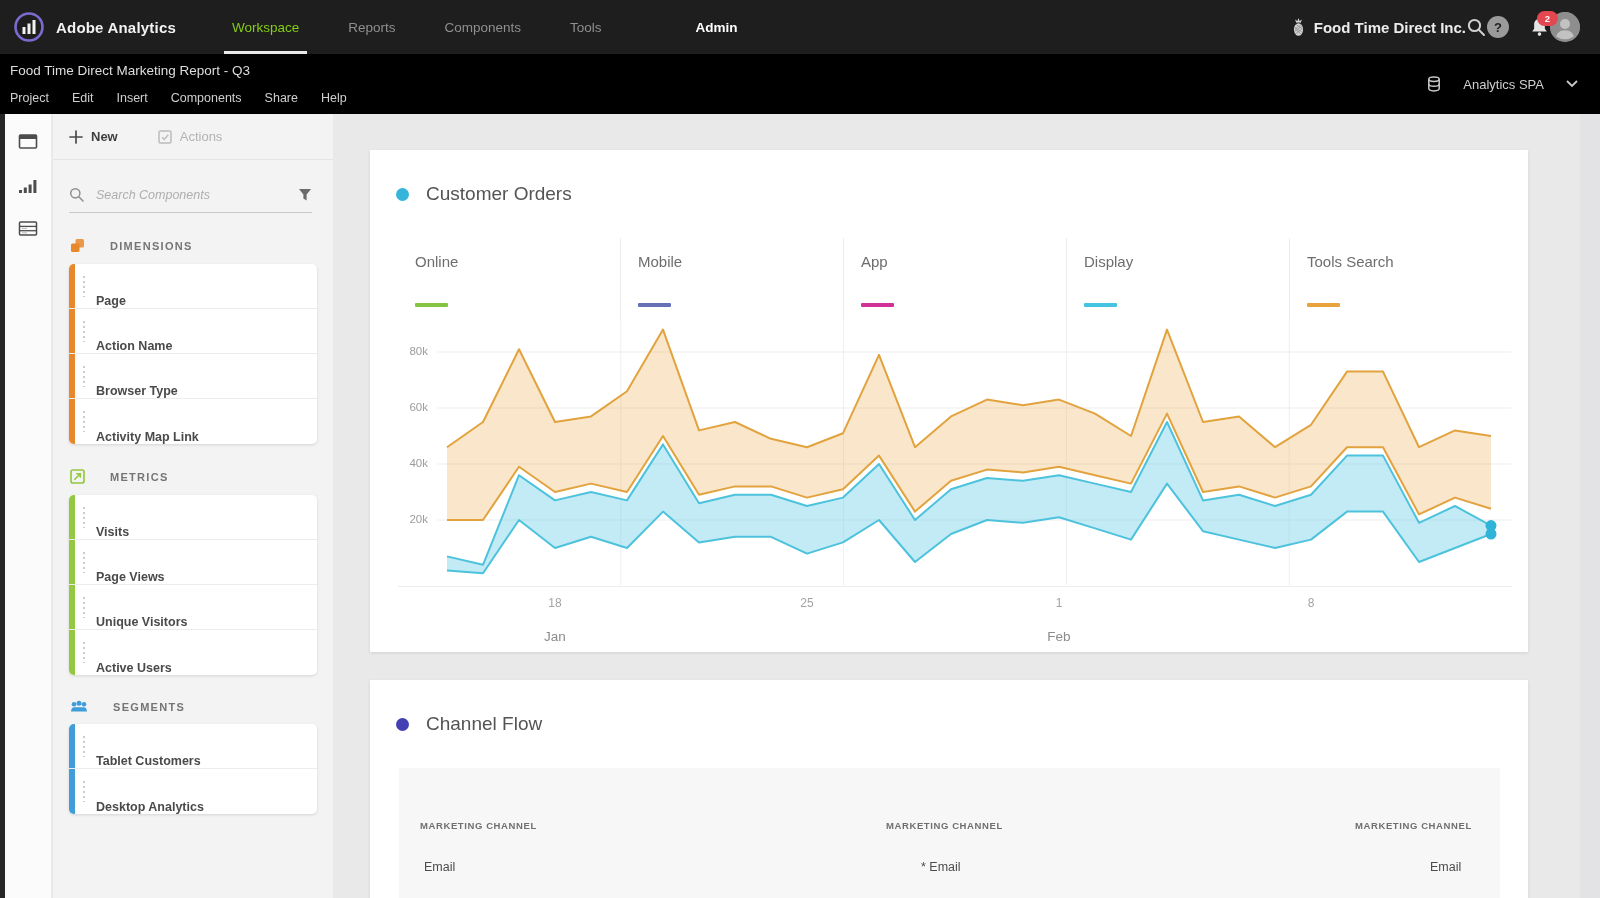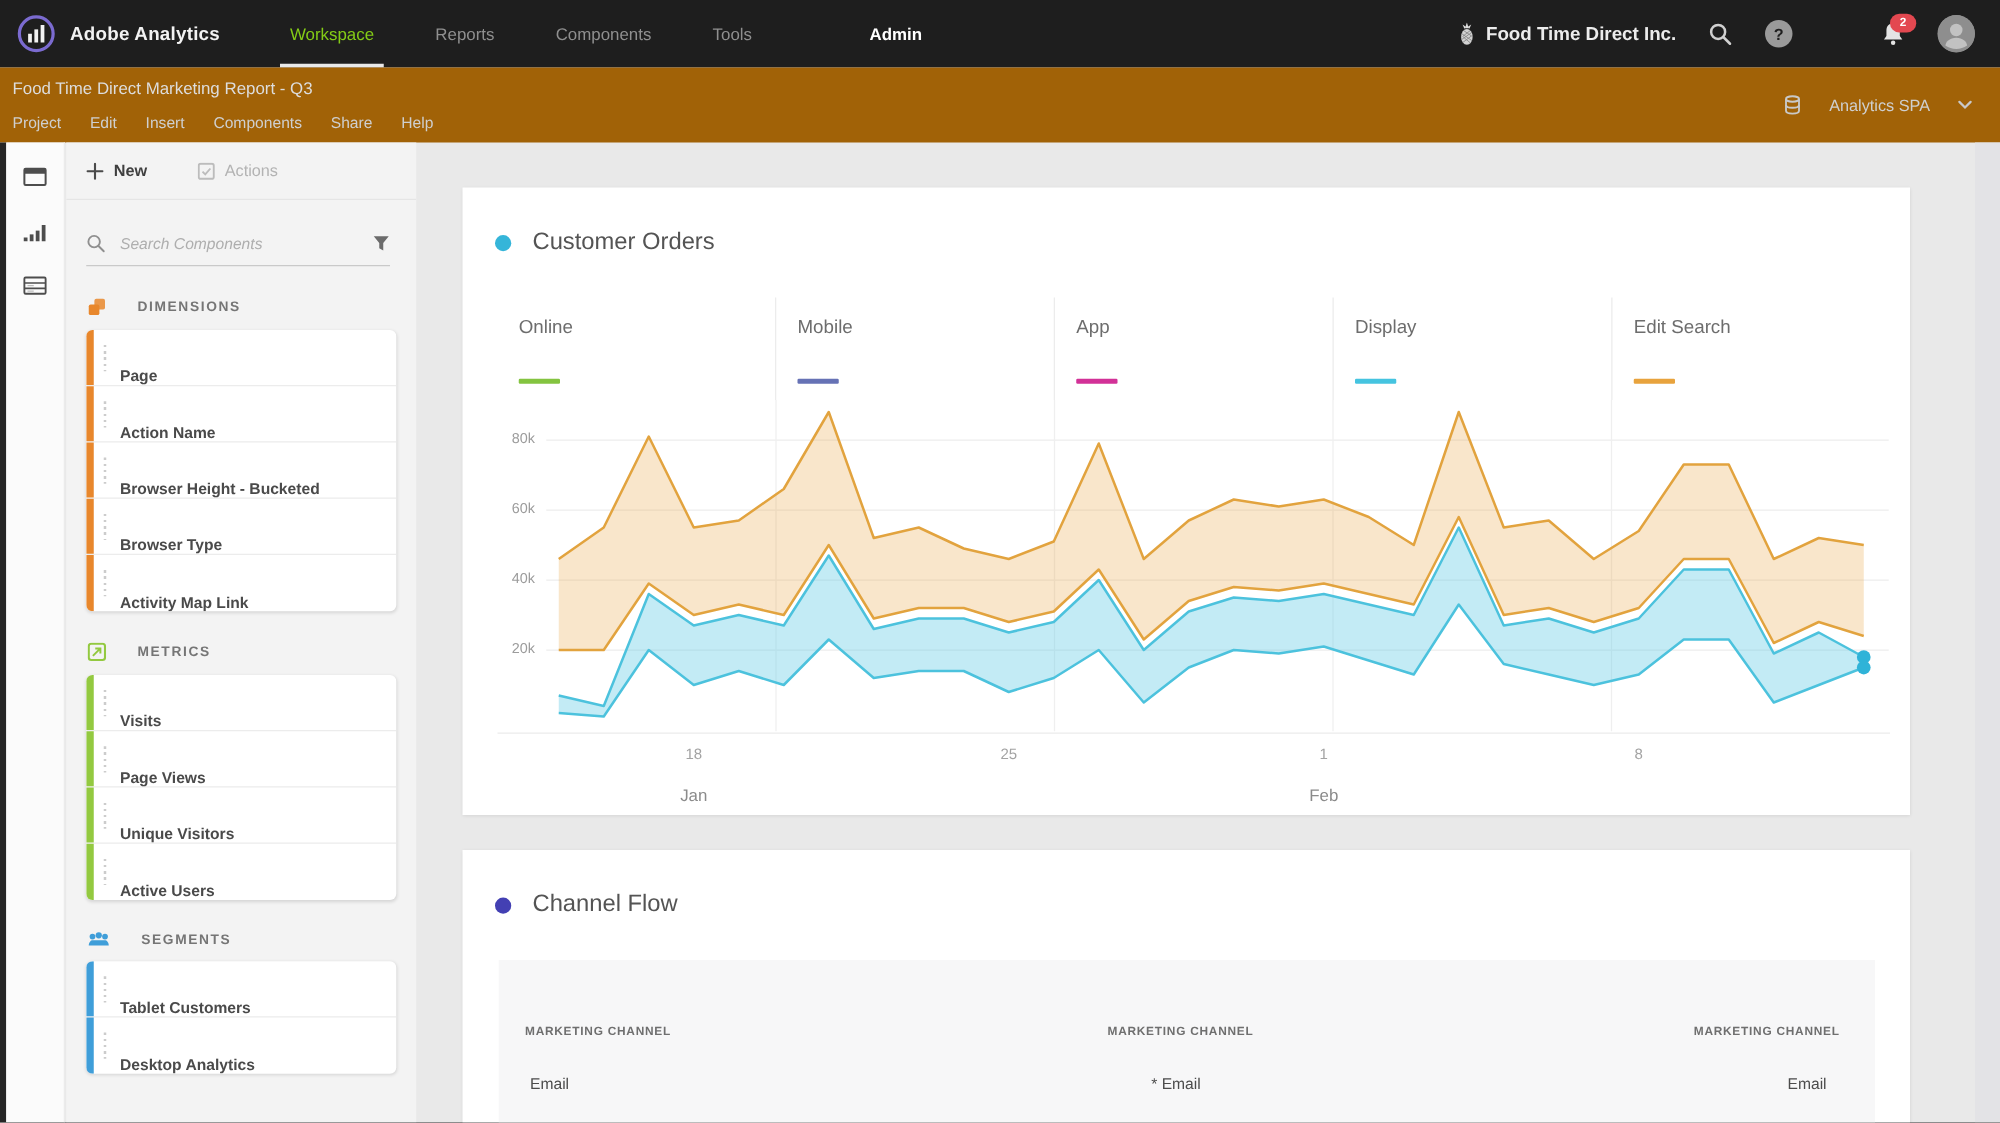--- a/index.html
+++ b/index.html
@@ -8,34 +8,34 @@
 
   
   .topnav{position:absolute;left:0;top:0;width:1600px;height:54px;background:#1e1e1e;display:flex;align-items:center;}
   .brand{display:flex;align-items:center;gap:11px;padding-left:13px;}
   .brand-label{color:#f2f2f2;font-size:15px;font-weight:700;letter-spacing:.2px;}
   .topnav-menu{display:flex;gap:49px;margin-left:56px;height:100%;align-items:center;}
   .nav-item{color:#8f8f8f;font-size:13.5px;height:100%;display:flex;align-items:center;position:relative;cursor:pointer;}
   .nav-item.active{color:#84cc16;}
   .nav-item.active::after{content:"";position:absolute;left:-8px;right:-8px;bottom:0;height:3px;background:#e9e9e9;}
   .nav-item.emph{color:#fff;font-weight:700;margin-left:45px;}
-  .topnav-right{margin-left:auto;display:flex;align-items:center;gap:25px;padding-right:20px;}
+  .topnav-right{margin-left:auto;display:flex;align-items:center;padding-right:20px;}
   .company{display:flex;align-items:center;gap:8px;color:#ececec;font-size:15px;font-weight:700;}
   .tn-icon{display:flex;align-items:center;justify-content:center;cursor:pointer;}
   .help-circle{width:22px;height:22px;border-radius:50%;background:#9a9a9a;color:#1f1f1f;font-size:13px;font-weight:700;
                display:flex;align-items:center;justify-content:center;}
   .grid-icon{display:grid;grid-template-columns:repeat(3,5px);grid-template-rows:repeat(3,5px);gap:2.5px;}
   .grid-icon i{background:#dcdcdc;border-radius:1px;}
   .bell-wrap{position:relative;}
   .badge{position:absolute;top:-6px;right:-8px;min-width:15px;height:15px;border-radius:8px;background:#e34850;color:#fff;
          font-size:9.5px;font-weight:700;display:flex;align-items:center;justify-content:center;padding:0 3px;}
   .avatar{width:30px;height:30px;border-radius:50%;overflow:hidden;background:#8e8e8e;}
 
   
-  .subnav{position:absolute;left:0;top:54px;width:1600px;height:60px;background:#a16207;}
+  .subnav{position:absolute;left:0;top:54px;width:1600px;height:60px;background:#000000;}
   .report-title{position:absolute;left:10px;top:9px;font-size:13.5px;color:#dddddd;}
   .subnav-menu{position:absolute;left:10px;bottom:9px;display:flex;gap:23px;}
   .subnav-menu .m-item{font-size:12.5px;color:#cfcfcf;cursor:pointer;}
   .suite{position:absolute;right:22px;top:50%;transform:translateY(-50%);display:flex;align-items:center;gap:22px;cursor:pointer;}
   .suite-label{font-size:13px;color:#cfcfcf;}
 
   
   .left-edge{position:absolute;left:0;top:114px;width:5px;height:784px;background:#262626;}
   .rail{position:absolute;left:5px;top:114px;width:47px;height:784px;background:#fbfbfb;border-right:1px solid #ebebeb;
         display:flex;flex-direction:column;align-items:center;padding-top:18px;gap:26px;box-sizing:border-box;}
@@ -286,25 +286,20 @@
               <span>Page</span>
             </div>
             <div class="sb-item">
               <span class="bar" style="background: rgb(232, 135, 44);"></span>
               <span class="drag"></span>
               <span>Action Name</span>
             </div>
             <div class="sb-item">
               <span class="bar" style="background: rgb(232, 135, 44);"></span>
               <span class="drag"></span>
-              <span>Browser Height - Bucketed</span>
-            </div>
-            <div class="sb-item">
-              <span class="bar" style="background: rgb(232, 135, 44);"></span>
-              <span class="drag"></span>
               <span>Browser Type</span>
             </div>
             <div class="sb-item">
               <span class="bar" style="background: rgb(232, 135, 44);"></span>
               <span class="drag"></span>
               <span>Activity Map Link</span>
             </div>
           </div>
         </div>
         <div class="sb-section">
@@ -386,21 +381,21 @@
         </div>
         <div class="legend-cell">
           <div class="legend-label">App</div>
           <div class="legend-bar" style="background: rgb(210, 49, 151);"></div>
         </div>
         <div class="legend-cell">
           <div class="legend-label">Display</div>
           <div class="legend-bar" style="background: rgb(69, 196, 224);"></div>
         </div>
         <div class="legend-cell">
-          <div class="legend-label">Edit Search</div>
+          <div class="legend-label">Tools Search</div>
           <div class="legend-bar" style="background: rgb(232, 163, 61);"></div>
         </div>
       </div>
     <svg id="orders-chart" width="1080" height="265">
         <line x1="0" y1="200" x2="1074" y2="200" stroke="#ededed" stroke-width="1"></line>
         <line x1="0" y1="144" x2="1074" y2="144" stroke="#ededed" stroke-width="1"></line>
         <line x1="0" y1="88" x2="1074" y2="88" stroke="#ededed" stroke-width="1"></line>
         <line x1="0" y1="32" x2="1074" y2="32" stroke="#ededed" stroke-width="1"></line>
         <line x1="183.8" y1="0" x2="183.8" y2="265" stroke="#efefef" stroke-width="1"></line>
         <line x1="406.6" y1="0" x2="406.6" y2="265" stroke="#efefef" stroke-width="1"></line>

